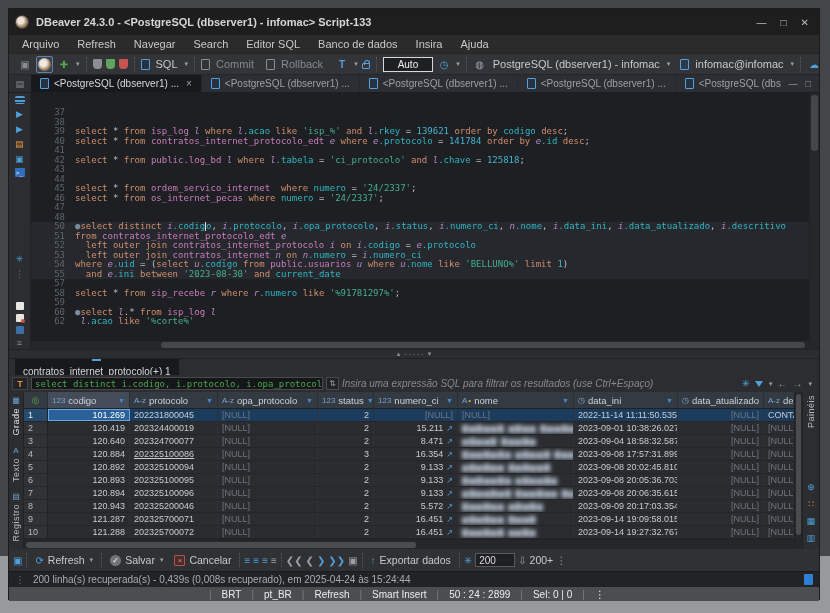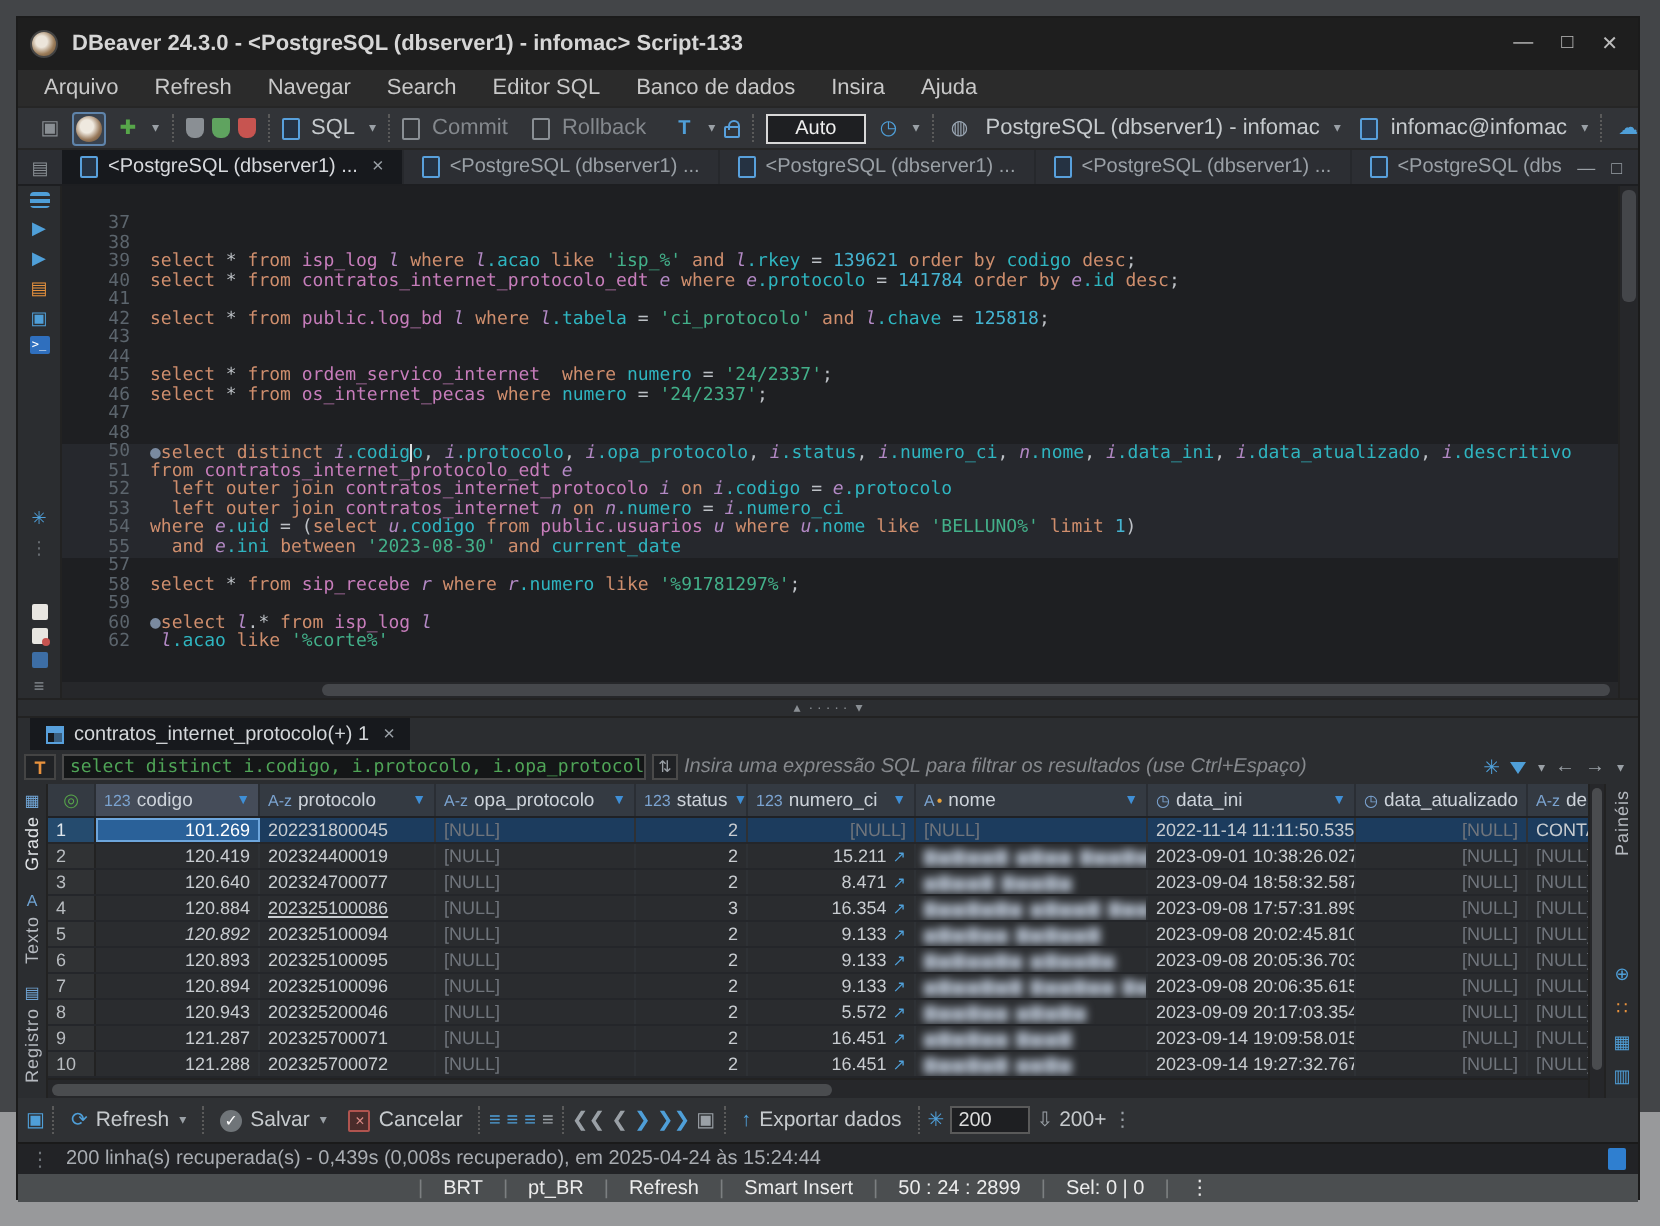--- a/index.html
+++ b/index.html
@@ -66,21 +66,21 @@
   .tok.g{color:#7a8aa0;}
   .cr{display:inline-block;width:1px;height:9px;background:#e0e0e0;vertical-align:middle;}
   .ed-vscroll{width:10px;background:#26272a;border-left:1px solid #222;flex:none;position:relative;}
   .ed-vscroll .thumb{position:absolute;left:1px;right:1px;top:2px;height:56px;background:#44464a;border-radius:3px;}
   .ed-hscroll{height:8px;background:#26272a;position:relative;flex:none;}
   .ed-hscroll .thumb{position:absolute;top:1px;height:6px;left:130px;right:4px;background:#45474b;border-radius:3px;}
   
   .splitter{height:10px;background:#2b2d30;display:flex;align-items:center;justify-content:center;gap:4px;color:#8a8f94;font-size:7px;flex:none;border-top:1px solid #222;border-bottom:1px solid #222;}
   
   .res-tabbar{height:16px;background:#2b2d30;display:flex;align-items:center;flex:none;padding-left:6px;}
-  .res-tab{display:flex;align-items:center;gap:5px;background:#17191d;height:100%;padding:0 8px;color:#d4d7da;font-size:10px;}
+  .res-tab{display:flex;align-items:center;gap:5px;background:#17191d;height:100%;padding:0 8px;color:#d4d7da;font-size:10px;flex-direction:column;}
   .tbl-icon{width:9px;height:9px;border:1px solid #58a0dc;background:linear-gradient(#58a0dc 0 2.5px,transparent 2.5px),linear-gradient(90deg,transparent 0 3px,#3a5f80 3px 3.8px);}
   .filterbar{height:17px;background:#2b2d30;display:flex;align-items:center;flex:none;padding:0 3px;gap:3px;}
   .f-icon{width:16px;height:13px;display:flex;align-items:center;justify-content:center;font-size:9px;font-weight:bold;color:#e8923d;border:1px solid #444;background:#202225;flex:none;}
   .f-query{width:292px;height:13px;background:#141617;border:1px solid #4a4a4a;color:#4fa457;font:9px/12px "DejaVu Sans Mono",monospace;padding:0 3px;overflow:hidden;white-space:nowrap;flex:none;}
   .f-expand{width:13px;height:13px;border:1px solid #4a4a4a;background:#202225;color:#9aa0a6;font-size:8px;display:flex;align-items:center;justify-content:center;flex:none;}
   .f-place{flex:1;color:#86898d;font-style:italic;font-size:10px;white-space:nowrap;overflow:hidden;}
   .f-right{display:flex;align-items:center;gap:5px;padding-right:4px;}
   .funnel{width:0;height:0;border-left:4px solid transparent;border-right:4px solid transparent;border-top:6px solid #4f9fd8;display:inline-block;}
   .grid-area{height:157px;display:flex;flex:none;background:#2a2c2f;}
   .side-tabs{width:15px;background:#2b2d30;border-right:1px solid #222;display:flex;flex-direction:column;align-items:center;padding-top:4px;gap:10px;flex:none;}
@@ -443,21 +443,21 @@
             <div class="gc r" style="width: 84px;">16.354<span class="lnk">↗</span></div>
             <div class="gc redacted" style="width: 116px;">
               <span>▇▆▆▇▆▇▆ ▆▇▆▆▇ ▇▆▆</span>
             </div>
             <div class="gc" style="width: 104px;">2023-09-08 17:57:31.899</div>
             <div class="gc r null" style="width: 86px;">[NULL]</div>
             <div class="gc null" style="width: 60px;">[NULL]</div>
           </div>
           <div class="gr">
             <div class="rn">5</div>
-            <div class="gc r" style="width: 82px; font-style: italic;">120.892</div>
+            <div class="gc r" style="width: 82px;">120.892</div>
             <div class="gc" style="width: 88px;">202325100094</div>
             <div class="gc null" style="width: 100px;">[NULL]</div>
             <div class="gc r" style="width: 56px;">2</div>
             <div class="gc r" style="width: 84px;">9.133<span class="lnk">↗</span></div>
             <div class="gc redacted" style="width: 116px;">
               <span>▆▇▆▇▆▆ ▇▆▇▆▆▇</span>
             </div>
             <div class="gc" style="width: 104px;">2023-09-08 20:02:45.810</div>
             <div class="gc r null" style="width: 86px;">[NULL]</div>
             <div class="gc null" style="width: 60px;">[NULL]</div>

